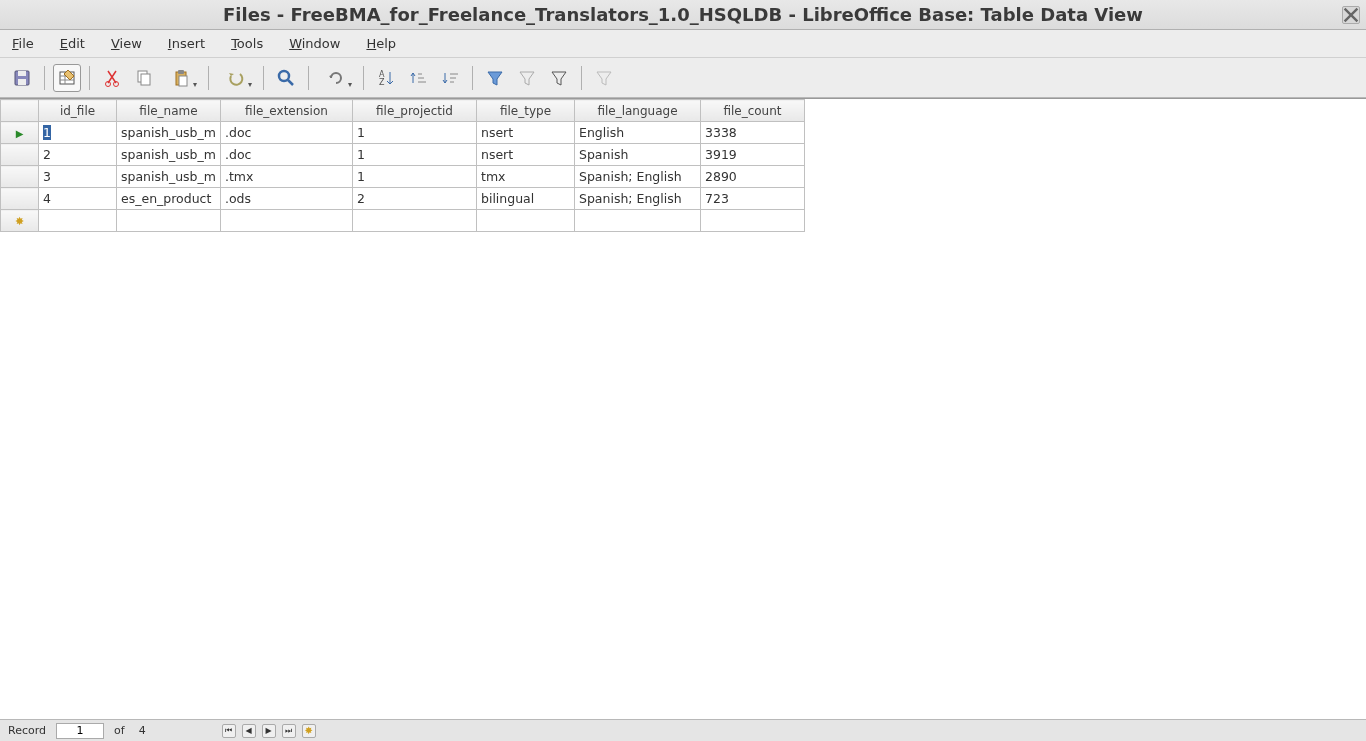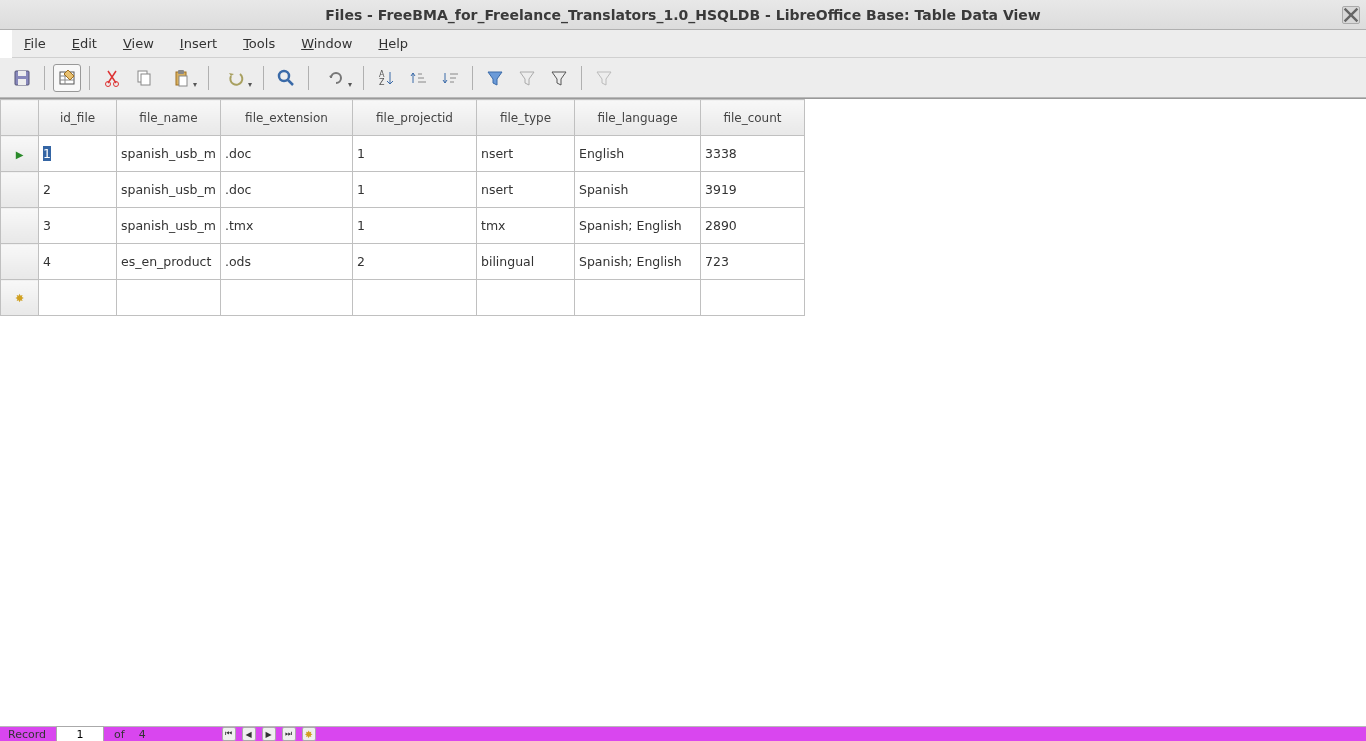--- a/index.html
+++ b/index.html
@@ -1,38 +1,38 @@
 <!DOCTYPE html>
 <html><head>
 <meta charset="utf-8">
 <style>
 * { box-sizing: border-box; font-family: "DejaVu Sans", "Liberation Sans", sans-serif; }
 body { margin: 0; padding: 0; background: #fff; font-size: 12px; color: #333; width: 1366px; height: 741px; overflow: hidden; display: flex; flex-direction: column; }
-.titlebar { height: 30px; background: linear-gradient(#e8e8e8, #dcdcdc); border-bottom: 1px solid #b0b0b0; display: flex; align-items: center; justify-content: center; position: relative; font-weight: bold; font-size: 14px; color: #3a3a3a; }
+.titlebar { height: 30px; background: linear-gradient(#e8e8e8, #dcdcdc); border-bottom: 1px solid #b0b0b0; display: flex; align-items: center; justify-content: center; position: relative; font-weight: bold; font-size: 18px; color: #3a3a3a; }
 .titlebar .close-btn { position: absolute; right: 6px; top: 6px; width: 18px; height: 18px; background: #d8d8d8; border: 1px solid #aaa; border-radius: 2px; display: flex; align-items: center; justify-content: center; font-size: 11px; cursor: pointer; }
-.menubar { height: 28px; background: #ededed; border-bottom: 1px solid #d0d0d0; display: flex; align-items: center; padding: 0 8px; gap: 18px; font-size: 13px; margin-left: 12px; }
+.menubar { height: 28px; background: #ededed; border-bottom: 1px solid #d0d0d0; display: flex; align-items: center; padding: 0 8px; gap: 18px; font-size: 13px; }
 .menubar .menu-item { cursor: pointer; padding: 3px 4px; }
 .menubar .menu-item .mn { text-decoration: underline; }
 .toolbar { height: 40px; background: #ededed; border-bottom: 1px solid #b8b8b8; display: flex; align-items: center; padding: 0 8px; gap: 4px; }
 .tool-btn { width: 28px; height: 28px; display: flex; align-items: center; justify-content: center; border: 1px solid transparent; border-radius: 3px; cursor: pointer; }
 .tool-btn.active { border: 1px solid #999; background: #f8f8f8; }
 .tool-sep { width: 1px; height: 24px; background: #b0b0b0; margin: 0 4px; }
 .tool-btn svg { width: 20px; height: 20px; }
 .tool-btn.dropdown { width: 38px; position: relative; }
 .tool-btn.dropdown::after { content: "▾"; font-size: 8px; color: #555; position: absolute; right: 2px; bottom: 2px; }
 .data-area { flex: 1; display: flex; flex-direction: column; overflow: hidden; border-top: 1px solid #999; }
 .grid-wrap { flex: 1; overflow: auto; }
 table.data-grid { border-collapse: collapse; table-layout: fixed; }
-table.data-grid th, table.data-grid td { border: 1px solid #c0c0c0; height: 36px; padding: 0 4px; text-align: left; font-size: 12.5px; white-space: nowrap; overflow: hidden; }
+table.data-grid th, table.data-grid td { border: 1px solid #c0c0c0; height: 22px; padding: 0 4px; text-align: left; font-size: 12.5px; white-space: nowrap; overflow: hidden; }
 table.data-grid th { background: linear-gradient(#f8f8f8,#e8e8e8); font-weight: normal; text-align: center; font-size: 12px; color: #444; }
 table.data-grid th.rowhead, table.data-grid td.rowhead { background: linear-gradient(#f8f8f8,#e8e8e8); width: 38px; text-align: center; }
 .rowmark-current { color: #2a8a2a; font-size: 10px; }
 .rowmark-new { color: #d0a020; font-size: 11px; }
 .cell-selected { background: #3465a4; color: #fff; }
-.statusbar { height: 15px; background: #d946ef; border-top: 1px solid #b8b8b8; display: flex; align-items: center; font-size: 11px; padding: 0 4px; gap: 6px; }
+.statusbar { height: 22px; background: #e5e5e5; border-top: 1px solid #b8b8b8; display: flex; align-items: center; font-size: 11px; padding: 0 4px; gap: 6px; }
 .statusbar .label { padding: 0 4px; }
 .statusbar input.recno { width: 48px; height: 16px; font-size: 11px; text-align: center; border: 1px solid #aaa; background: #fff; }
 .nav-btn { width: 14px; height: 14px; background: #f0f0f0; border: 1px solid #aaa; border-radius: 2px; font-size: 8px; display: flex; align-items: center; justify-content: center; cursor: pointer; }
 .nav-btn.new { color: #d0a020; font-size:10px; }
 .colw-rowhead { width: 38px; }
 .colw-id { width: 78px; }
 .colw-name { width: 102px; }
 .colw-ext { width: 132px; }
 .colw-proj { width: 124px; }
 .colw-type { width: 98px; }

